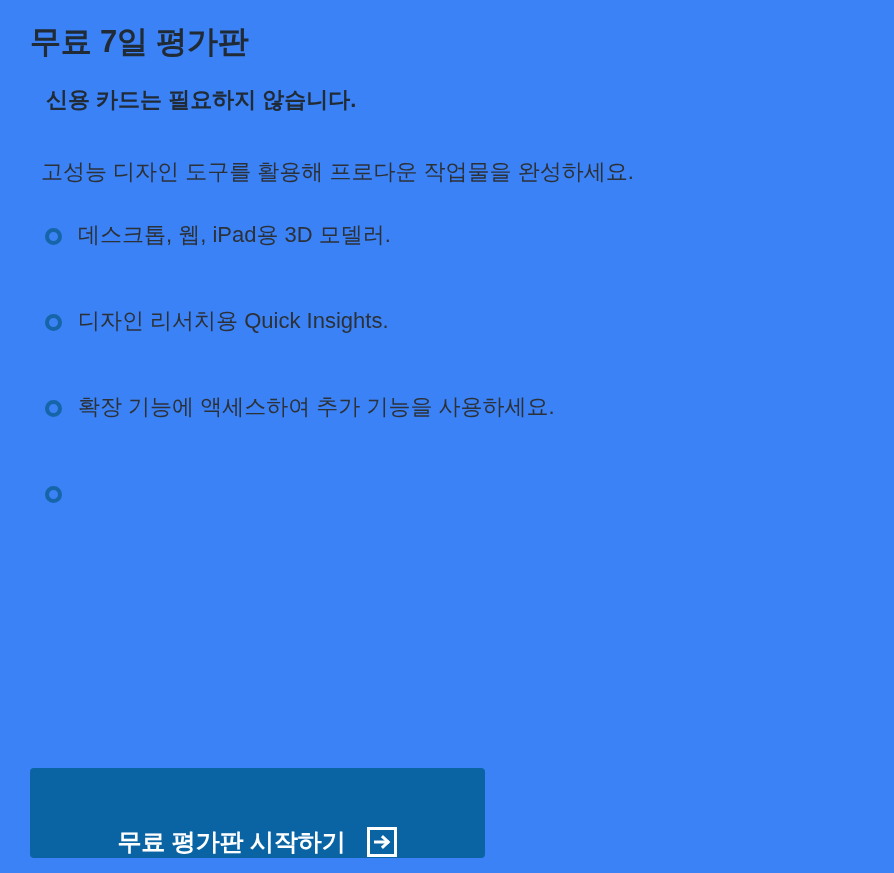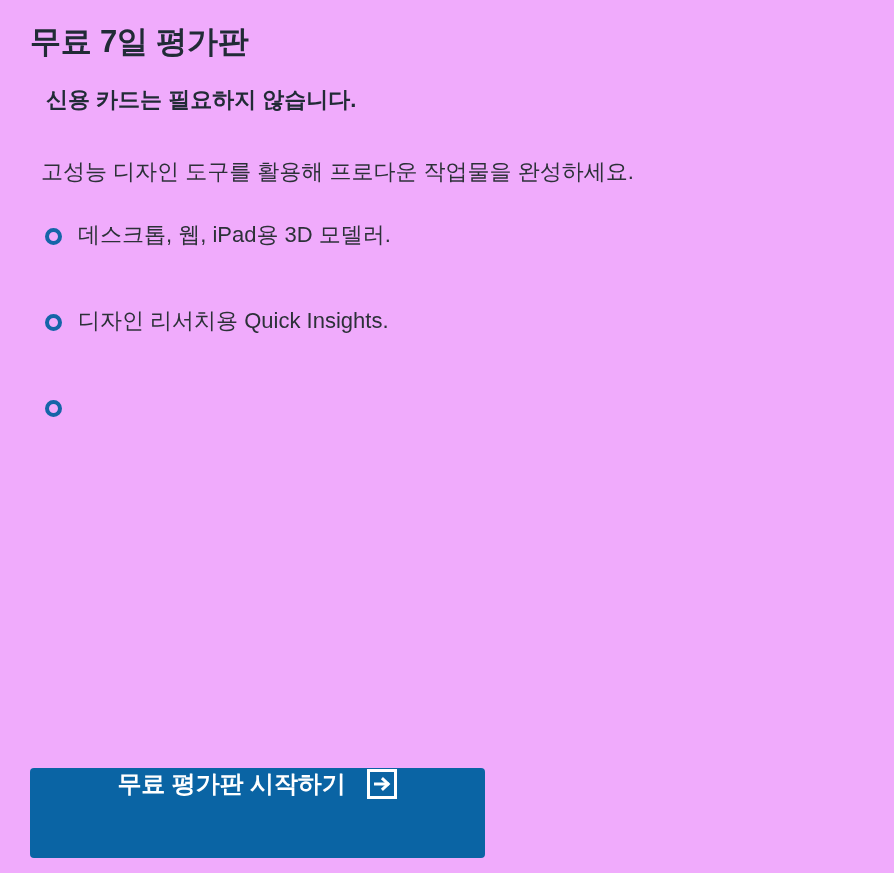--- a/index.html
+++ b/index.html
@@ -13,21 +13,21 @@
     background: #f0f0f4;
     font-family: "Liberation Sans", "DejaVu Sans", sans-serif;
     -webkit-font-smoothing: antialiased;
     overflow: hidden;
   }
   .promo-panel {
     box-sizing: border-box;
     width: 894px;
     height: 873px;
     padding: 22px 30px 0 30px;
-    background: #f0abfc;
+    background: #3b82f6;
     position: relative;
   }
   .promo-heading {
     margin: 0;
     padding: 0;
     font-size: 31px;
     font-weight: 700;
     line-height: 1.3;
     color: #212b36;
     letter-spacing: -0.2px;
@@ -81,21 +81,21 @@
     color: #2c3138;
     white-space: nowrap;
   }
   .cta-wrap {
     position: absolute;
     left: 30px;
     top: 768px;
   }
   .cta-button {
     display: inline-flex;
-    align-items: flex-start;
+    align-items: flex-end;
     justify-content: center;
     gap: 20px;
     width: 455px;
     height: 90px;
     background: #0a64a4;
     border: none;
     border-radius: 4px;
     cursor: pointer;
     padding: 0;
     font-family: inherit;
@@ -131,20 +131,24 @@
       <span class="feature-text">데스크톱, 웹, iPad용 3D 모델러.</span>
     </li>
 
 
     <li class="feature-item">
       <span class="bullet-ring"></span>
       <span class="feature-text">디자인 리서치용 Quick Insights.</span>
     </li>
 
 
+    <li class="feature-item">
+      <span class="bullet-ring"></span>
+      <span class="feature-text">확장 기능에 액세스하여 추가 기능을 사용하세요.</span>
+    </li>
 
     <li class="feature-item">
       <span class="bullet-ring"></span>
     </li>
 
   </ul>
 
   <div class="cta-wrap">
     <button class="cta-button">
       <span class="cta-label">무료 평가판 시작하기</span>

